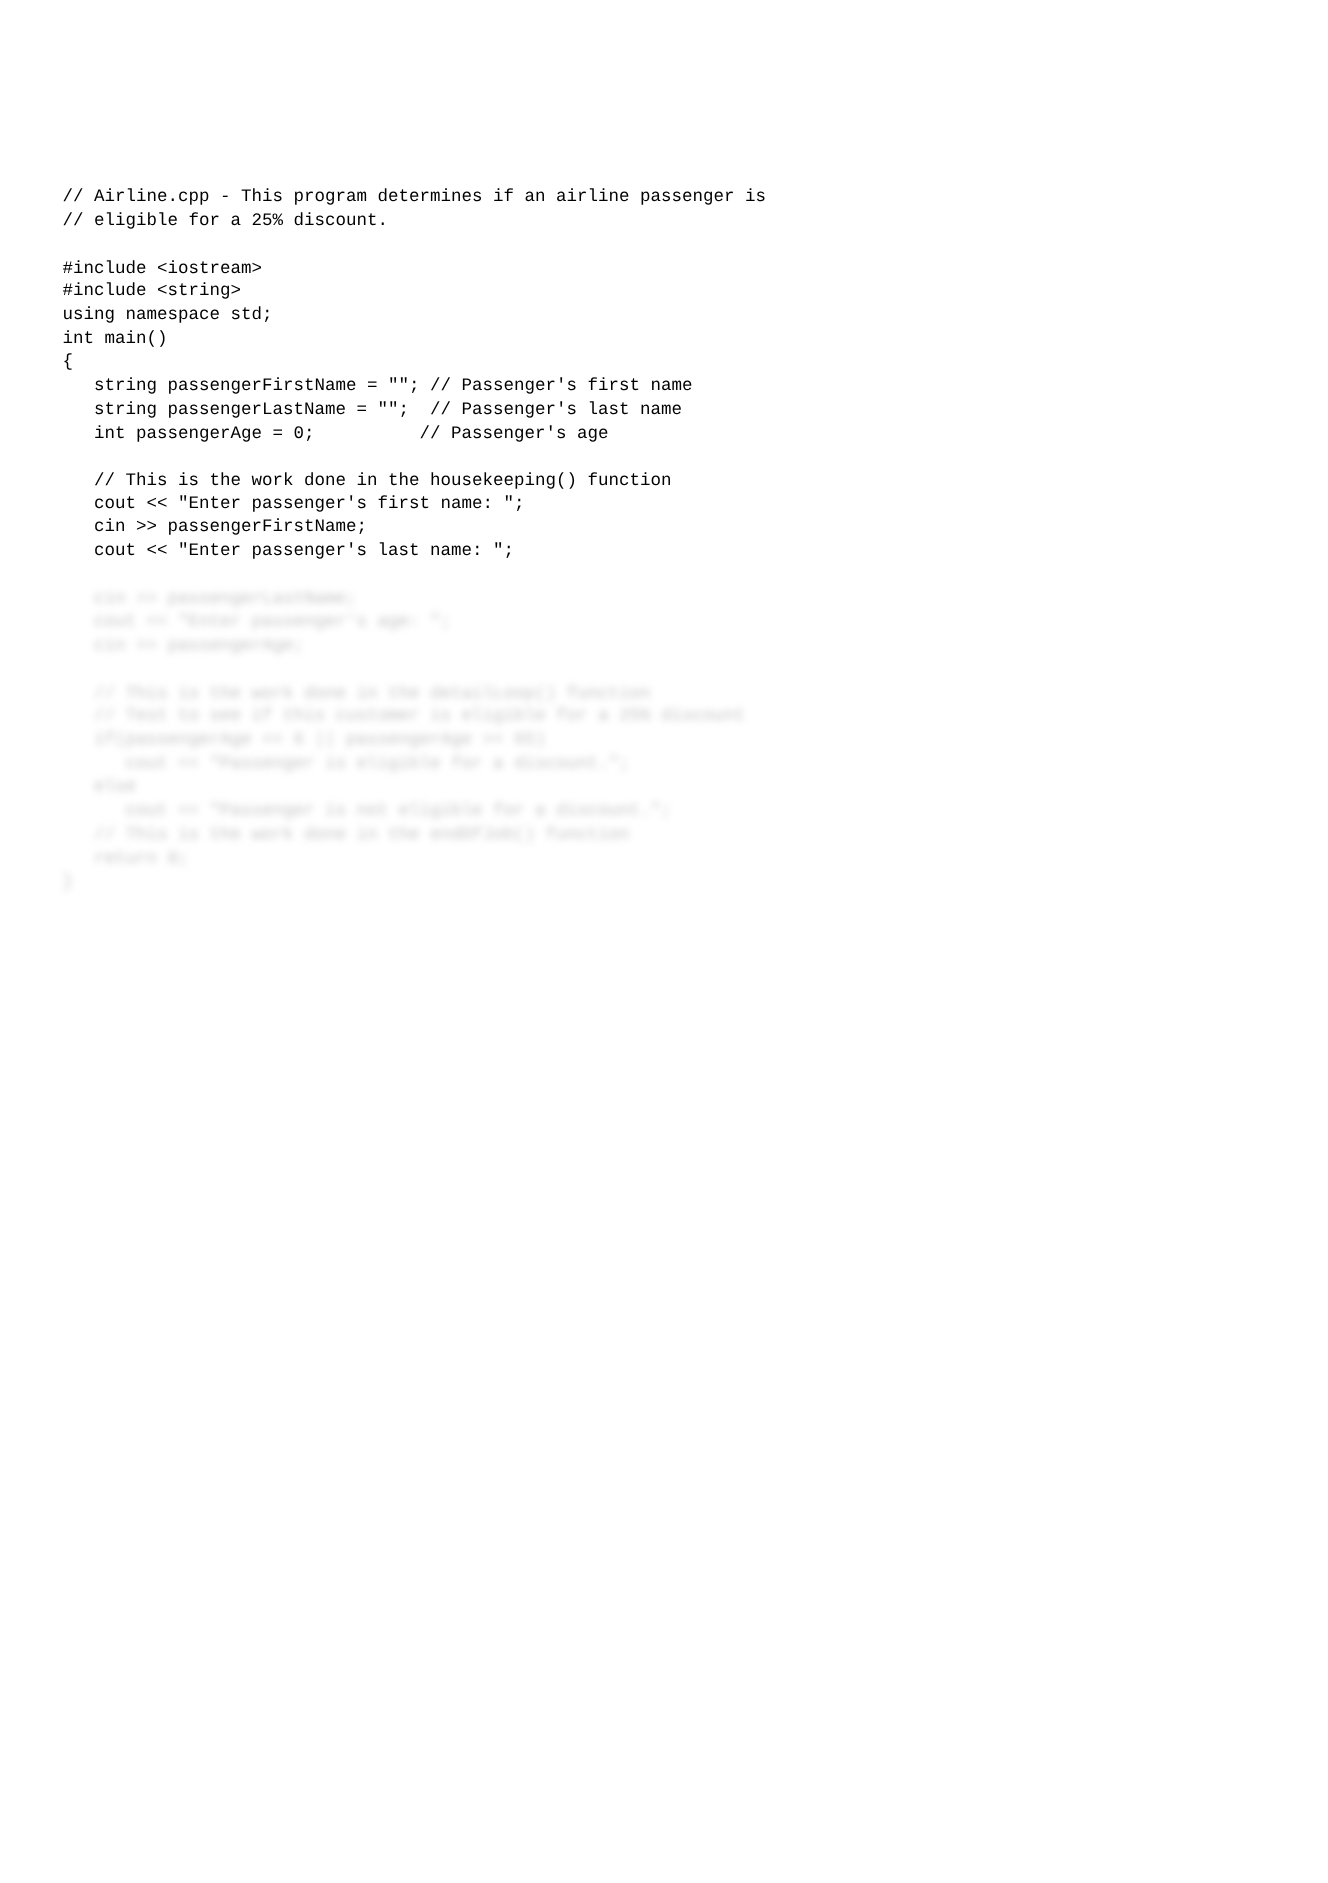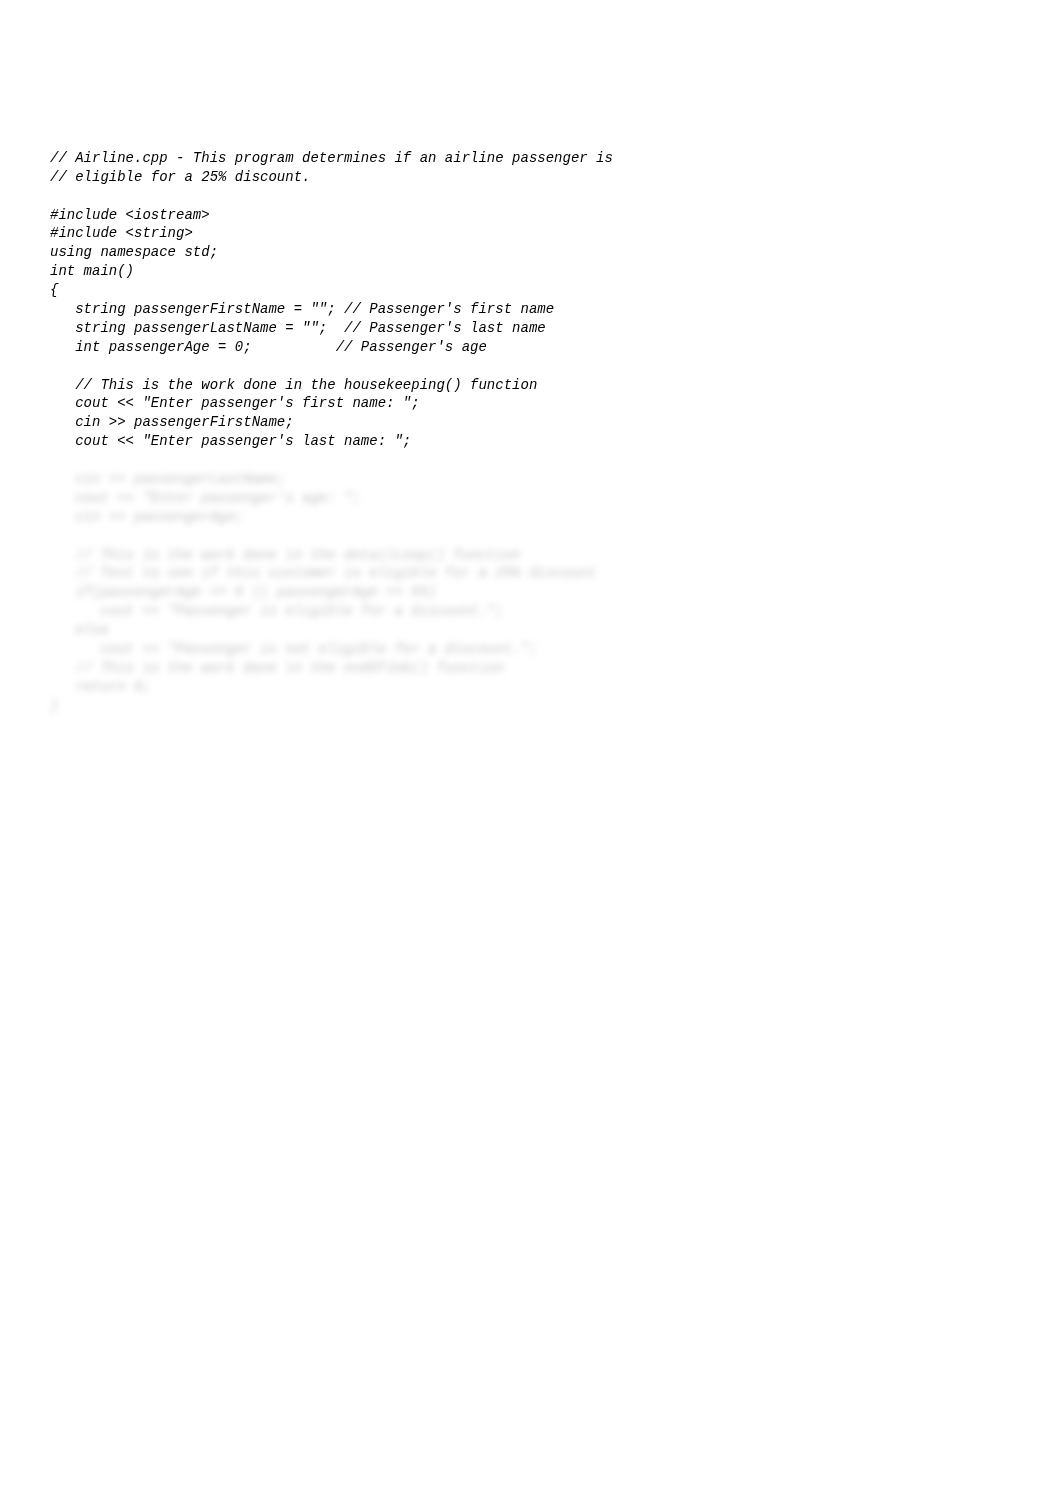--- a/index.html
+++ b/index.html
@@ -9,21 +9,20 @@
       font-family: "Courier New", Courier, monospace;
       font-size: 14px;
       line-height: 1.35;
       color: #000000;
       width: 1062px;
       height: 1506px;
     }
     .page {
       padding: 130px 50px 50px 50px;
       white-space: pre;
-      font-style: italic;
     }
     .blurred-section {
       filter: blur(3px);
       opacity: 0.5;
       color: #888888;
     }
     .code-line {
       min-height: 1.35em;
     }
   </style>

